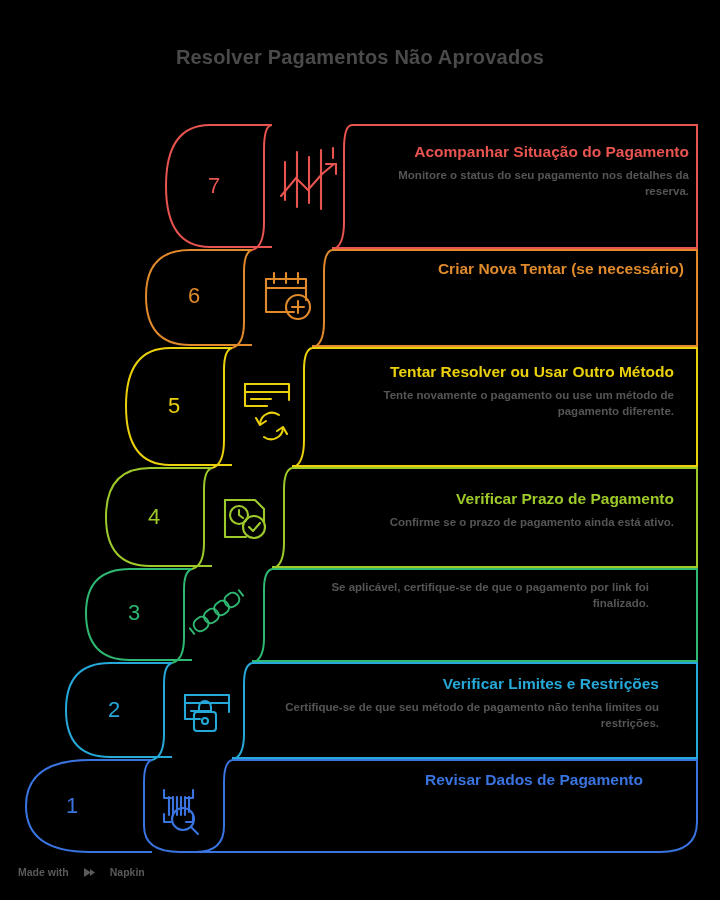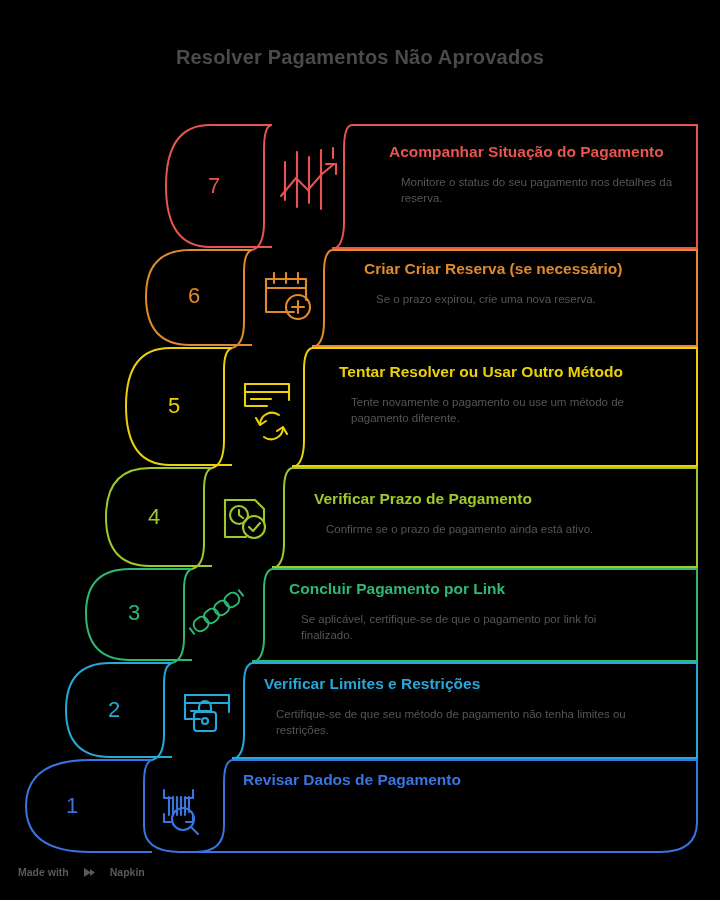--- a/index.html
+++ b/index.html
@@ -17,28 +17,28 @@
     font-size:20px;font-weight:bold;letter-spacing:.2px;
     color:#4a4a4a;
   }
 
   
   #diagram{position:absolute;left:0;top:0;width:720px;height:900px;}
 
   
   #textlayer{position:absolute;left:0;top:0;width:720px;height:900px;}
 
-  .step-text{position:absolute;}
+  .step-text{position:absolute;text-align:right;}
   .step-title{
     font-size:15.5px;font-weight:bold;line-height:1.28;
     margin:0 0 5px 0;
   }
   .step-desc{
-    font-size:11.5px;font-weight:normal;line-height:1.42;color:#555555;
-    margin:12px;
+    font-size:11.5px;font-weight:bold;line-height:1.42;color:#555555;
+    margin:0;
   }
 
   .step-num{
     position:absolute;
     font-size:22px;font-weight:normal;
     text-align:center;
     transform:translate(-50%,-50%);
   }
 
   
@@ -190,39 +190,37 @@
   <div id="textlayer">
 
     <div class="step-num" style="left:214px;top:186px;color:#e8544f;">7</div>
     <div class="step-text" style="left:389px;top:142px;width:300px;">
       <div class="step-title" style="color:#e8544f;">Acompanhar Situação do Pagamento</div>
       <div class="step-desc">Monitore o status do seu pagamento nos detalhes da reserva.</div>
     </div>
 
     <div class="step-num" style="left:194px;top:296px;color:#e08a2b;">6</div>
     <div class="step-text" style="left:364px;top:259px;width:320px;">
-      <div class="step-title" style="color:#e08a2b;">Criar Criar Reserva (se necessário)</div>
-      <div class="step-desc">Se o prazo expirou, crie uma nova reserva.</div>
+      <div class="step-title" style="color:#e08a2b;">Criar Nova Tentar (se necessário)</div>
     </div>
 
     <div class="step-num" style="left:174px;top:406px;color:#ead10b;">5</div>
     <div class="step-text" style="left:339px;top:362px;width:335px;">
       <div class="step-title" style="color:#ead10b;">Tentar Resolver ou Usar Outro Método</div>
       <div class="step-desc">Tente novamente o pagamento ou use um método de pagamento diferente.</div>
     </div>
 
     <div class="step-num" style="left:154px;top:517px;color:#9ec92a;">4</div>
     <div class="step-text" style="left:314px;top:489px;width:360px;">
       <div class="step-title" style="color:#9ec92a;">Verificar Prazo de Pagamento</div>
       <div class="step-desc">Confirme se o prazo de pagamento ainda está ativo.</div>
     </div>
 
     <div class="step-num" style="left:134px;top:613px;color:#2eb872;">3</div>
     <div class="step-text" style="left:289px;top:579px;width:360px;">
-      <div class="step-title" style="color:#2eb872;">Concluir Pagamento por Link</div>
       <div class="step-desc">Se aplicável, certifique-se de que o pagamento por link foi finalizado.</div>
     </div>
 
     <div class="step-num" style="left:114px;top:710px;color:#26a8d8;">2</div>
     <div class="step-text" style="left:264px;top:674px;width:395px;">
       <div class="step-title" style="color:#26a8d8;">Verificar Limites e Restrições</div>
       <div class="step-desc">Certifique-se de que seu método de pagamento não tenha limites ou restrições.</div>
     </div>
 
     <div class="step-num" style="left:72px;top:806px;color:#3a74e0;">1</div>

